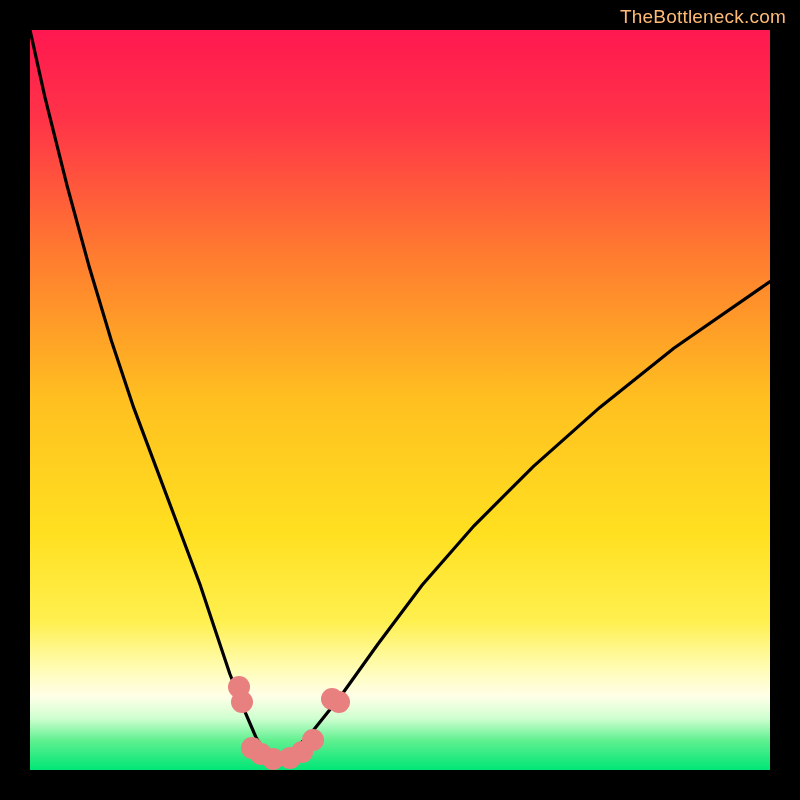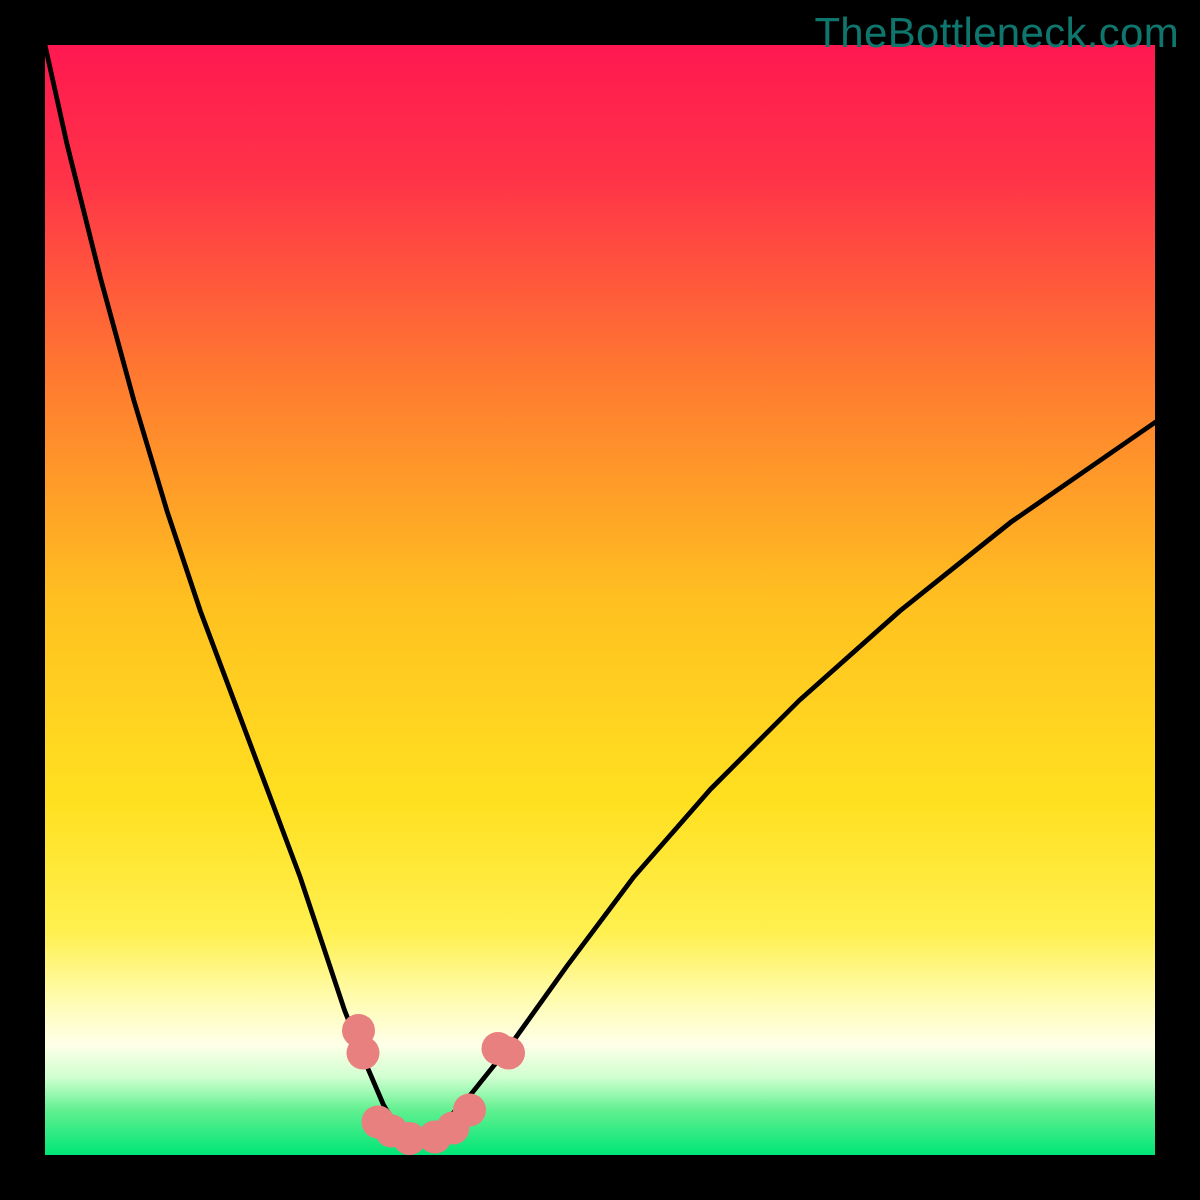--- a/index.html
+++ b/index.html
@@ -8,22 +8,22 @@
     height: 800px;
     background: #000;
     position: relative;
     font-family: Arial, sans-serif;
     overflow: hidden;
   }
   .watermark {
     position: absolute;
     top: 6px;
     right: 14px;
-    color: #0f766e;
-    font-size: 28px;
+    color: #fdba74;
+    font-size: 19px;
     font-weight: 500;
     z-index: 10;
     letter-spacing: 0.2px;
   }
   .plot-area {
     position: absolute;
     left: 30px;
     top: 30px;
     width: 740px;
     height: 740px;

